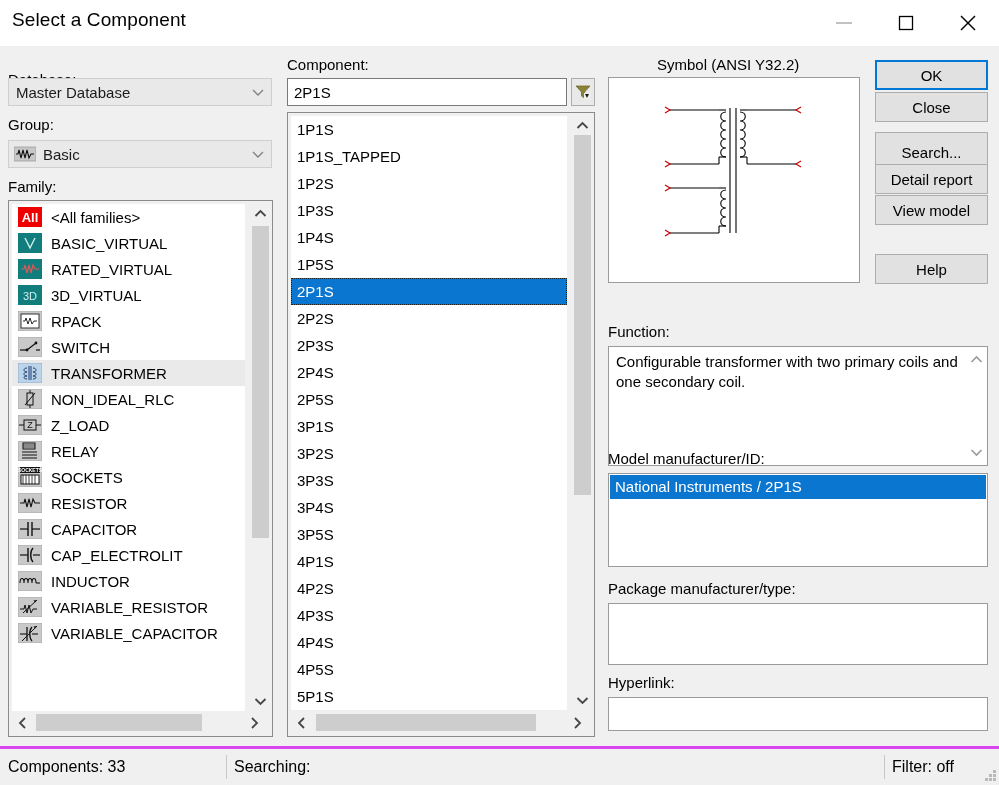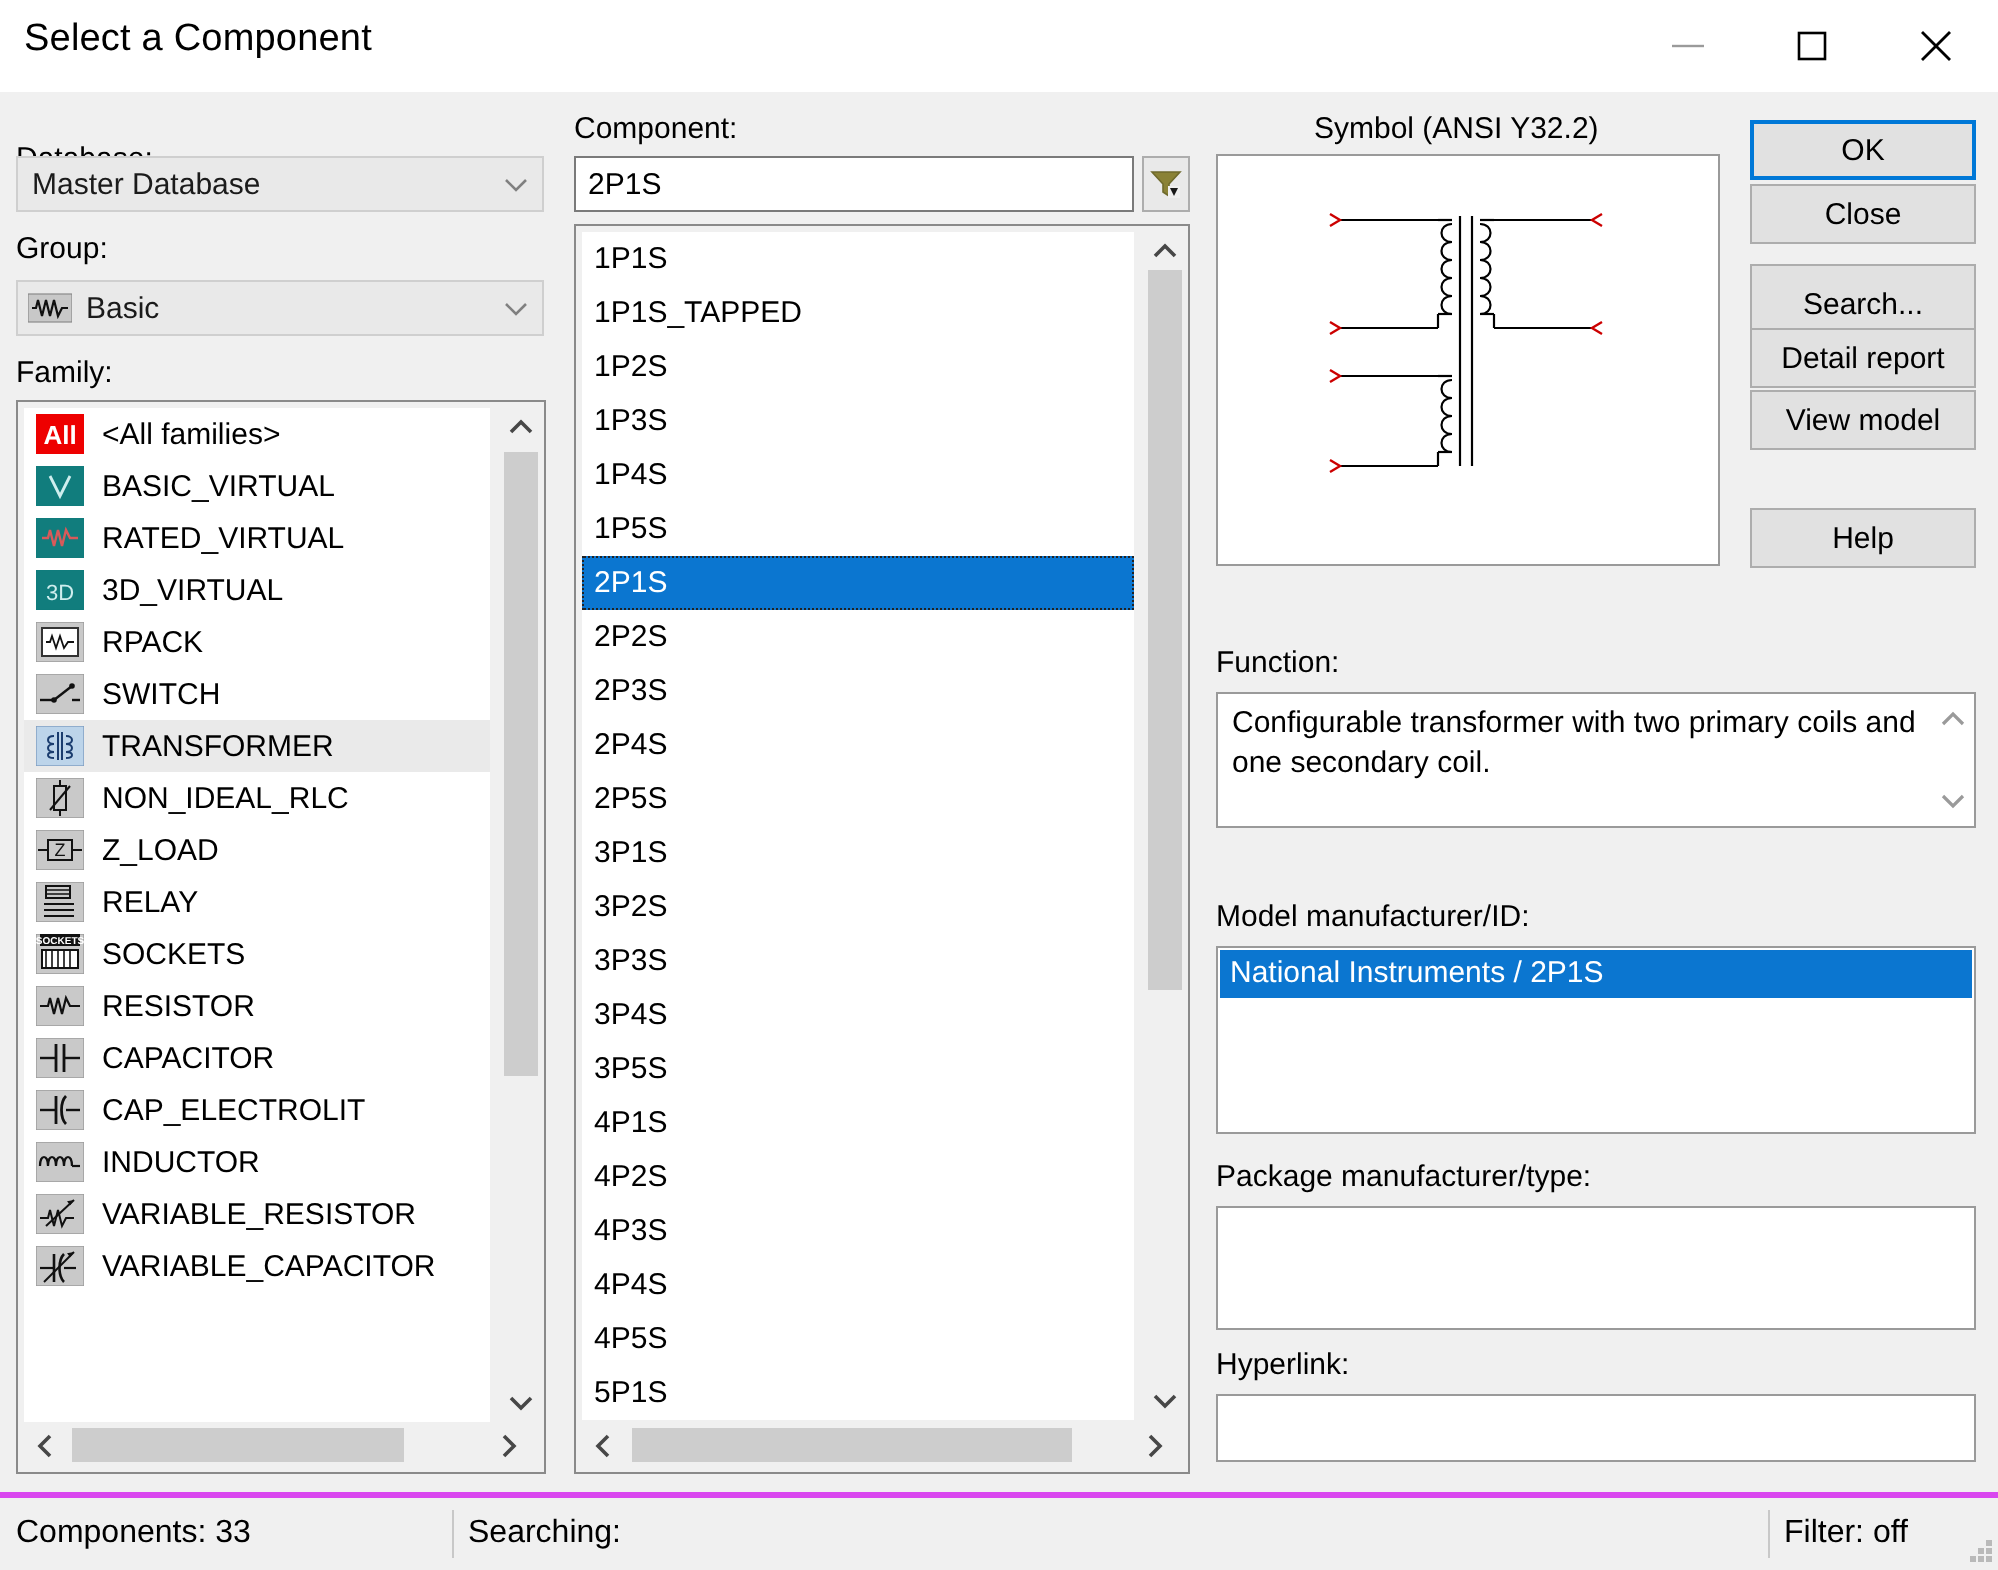--- a/index.html
+++ b/index.html
@@ -481,21 +481,21 @@
     <span>Detail report</span>
   </div>
   <div class="btn" style="left:875px;top:195px;width:113px;height:30px;">
     <span>View model</span>
   </div>
   <div class="btn" style="left:875px;top:254px;width:113px;height:30px;">
     <span>Help</span>
   </div>
 
   <div class="lbl" style="left:608px;top:323px;">Function:</div>
-  <div class="textbox" style="left:608px;top:346px;width:380px;height:68px;text-decoration:underline;">
+  <div class="textbox" style="left:608px;top:346px;width:380px;height:120px;text-decoration:underline;">
     <div class="tb-body" style="right:22px;">Configurable transformer with two primary coils and one secondary coil.</div>
     <div class="tb-sb">
       <div class="a up">
         <svg width="13" height="9">
             <polyline points="1.5,7 6.5,2 11.5,7" fill="none" stroke="#9a9a9a" stroke-width="1.6"></polyline>
           </svg>
       </div>
       <div class="a dn">
         <svg width="13" height="9">
             <polyline points="1.5,2 6.5,7 11.5,2" fill="none" stroke="#9a9a9a" stroke-width="1.6"></polyline>

